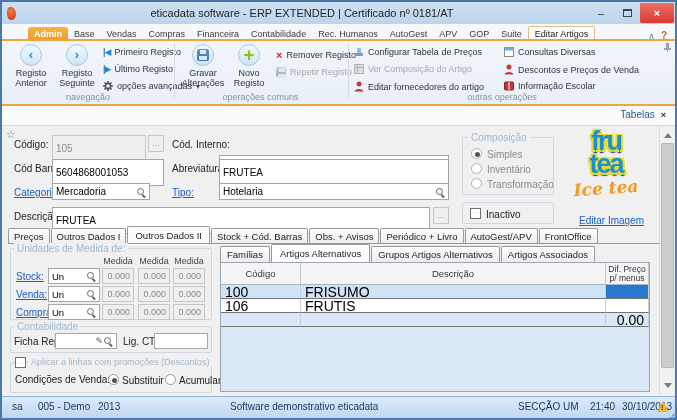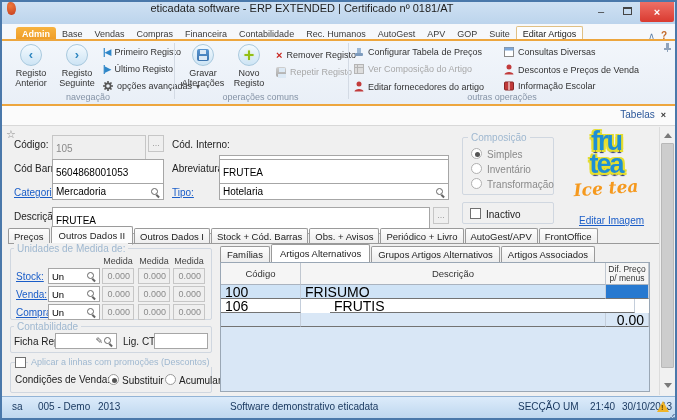--- a/index.html
+++ b/index.html
@@ -1,27 +1,27 @@
 <!DOCTYPE html>
 <html><head>
 <meta charset="utf-8">
 <style>
   html,body{margin:0;padding:0;background:#9daebf;font-family:"Liberation Sans","DejaVu Sans",sans-serif;}
   *{box-sizing:border-box;}
   #win{position:relative;width:677px;height:420px;background:#f0f0f0;border:2px solid #4a78aa;overflow:hidden;}
   .abs{position:absolute;}
   
-  #titlebar{left:0;top:0;width:673px;height:22px;background:linear-gradient(#cfe1f3,#bcd4ec);display:flex;}
+  #titlebar{left:0;top:0;width:673px;height:22px;background:linear-gradient(#cfe1f3,#bcd4ec);display:flex;align-items:center;}
   #title-text{flex:1;text-align:center;font-size:11px;color:#1e1e1e;}
   #app-icon{width:9px;height:13px;margin-left:5px;background:radial-gradient(circle at 40% 30%,#f0793a,#c43c20);border-radius:40% 60% 50% 50%;}
   .winbtn{width:26px;height:17px;display:flex;align-items:center;justify-content:center;font-size:11px;color:#333;cursor:default;}
   #btn-close{width:34px;height:20px;background:linear-gradient(#ef7066,#d93a30);color:#fff;font-weight:bold;border-radius:0 0 2px 2px;margin-right:1px;}
   #btn-max .boxglyph{width:9px;height:8px;border:1px solid #444;border-top-width:2px;display:block;}
   
-  #ribbon-tabs{left:0;top:22px;width:673px;height:17px;background:#f6f8fb;display:flex;align-items:flex-end;padding-left:14px;}
+  #ribbon-tabs{left:0;top:22px;width:673px;height:17px;background:#f6f8fb;display:flex;align-items:flex-end;padding-left:26px;}
   .rtab{font-size:9px;color:#3a3a3a;padding:2px 6px 2px 6px;white-space:nowrap;}
   .rtab.selected{background:linear-gradient(#f7b340,#ee9a24);color:#fff;border-radius:3px 3px 0 0;font-weight:bold;}
   .rtab.context{background:#fdfdfd;border:1px solid #e0c084;border-bottom:none;border-radius:2px 2px 0 0;color:#222;}
   #ribbon-tabrow-icons{margin-left:auto;display:flex;align-items:center;gap:6px;padding-right:8px;}
   .mini-ico{font-size:9px;color:#5b7fa6;}
   #help-icon{color:#c46a2a;font-weight:bold;font-size:10px;}
   #tabrow-accent{left:0;top:37px;width:673px;height:2px;background:#eda63e;}
   
   #ribbon{left:0;top:39px;width:673px;height:63px;background:linear-gradient(#f2f6fb,#e9eff7);}
   .vsep{position:absolute;top:2px;width:1px;height:56px;background:#d3dae4;}
@@ -274,21 +274,21 @@
   <span class="dotsbtn" style="left:146px;top:133px;">...</span>
   <span class="lbl" style="left:170px;top:137px;">Cód. Interno:</span>
   <input class="inp right" style="left: 217px; top: 133px; width: 230px;" value="3105">
 
   <span class="lbl" style="left:12px;top:161px;">Cód Barras:</span>
   <input class="inp" style="left: 50px; top: 157px; width: 112px;" value="5604868001053">
   <span class="lbl" style="left:170px;top:161px;">Abreviatura:</span>
   <input class="inp" style="left: 217px; top: 157px; width: 230px;" value="FRUTEA">
 
   <span class="link" style="left:12px;top:185px;">Categoria:</span>
-  <div class="combo" style="left:50px;top:181px;width:112px;gap:15px;">
+  <div class="combo" style="left:50px;top:181px;width:98px;gap:15px;">
     <span class="txt">Mercadoria</span>
     <span class="mag"></span>
   </div>
   <span class="link" style="left:170px;top:185px;">Tipo:</span>
   <div class="combo" style="left:217px;top:181px;width:230px;">
     <span class="txt">Hotelaria</span>
     <span class="mag"></span>
   </div>
 
   <span class="lbl" style="left:12px;top:209px;">Descrição:</span>
@@ -310,22 +310,22 @@
 
   <div id="logo" class="abs">
     <div class="logo-word">fru</div>
     <div class="logo-word">tea</div>
     <div id="logo-sub">Ice tea</div>
   </div>
   <span class="link" style="left:557px;top:213px;padding-left:20px;">Editar Imagem</span>
 
   <div id="pagetabs" class="abs">
     <span class="ptab">Preços</span>
+    <span class="ptab">Outros Dados I</span>
     <span class="ptab active">Outros Dados II</span>
-    <span class="ptab">Outros Dados I</span>
     <span class="ptab">Stock + Cód. Barras</span>
     <span class="ptab">Obs. + Avisos</span>
     <span class="ptab">Periódico + Livro</span>
     <span class="ptab">AutoGest/APV</span>
     <span class="ptab">FrontOffice</span>
   </div>
   <div id="pagetab-line" class="abs"></div>
 
   <div class="gb" style="left:8px;top:246px;width:202px;height:72px;"></div>
   <span class="gb-cap" style="left:12px;top:241px;">Unidades de Medida de:</span>
@@ -391,21 +391,21 @@
     <div class="grow ghead">
       <span class="gcell c1">Código</span>
       <span class="gcell c2">Descrição</span>
       <span class="gcell c3">Dif. Preço p/ menus</span>
     </div>
     <div class="grow gdata row-sel">
       <span class="gcell c1">100</span>
       <span class="gcell c2">FRISUMO</span>
       <span class="gcell c3 cell-sel"></span>
     </div>
-    <div class="grow gdata" style="background:#fff;gap:29px;">
+    <div class="grow gdata" style="background:#fff;">
       <span class="gcell c1">106</span>
       <span class="gcell c2">FRUTIS</span>
       <span class="gcell c3"></span>
     </div>
     <div class="grow gdata row-foot">
       <span class="gcell c1"></span>
       <span class="gcell c2"></span>
       <span class="gcell c3">0.00</span>
     </div>
   </div>

